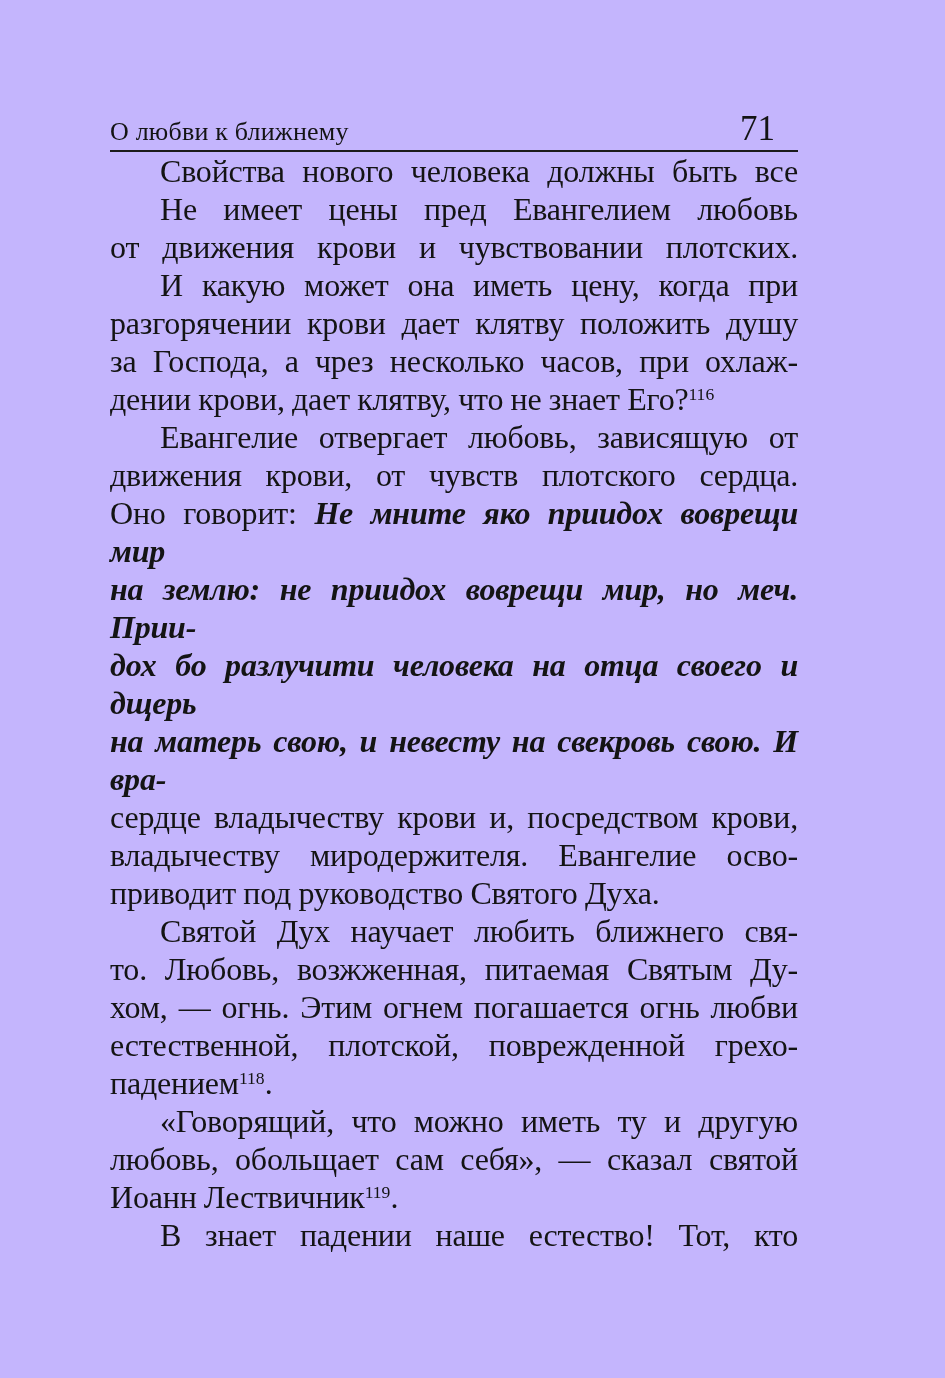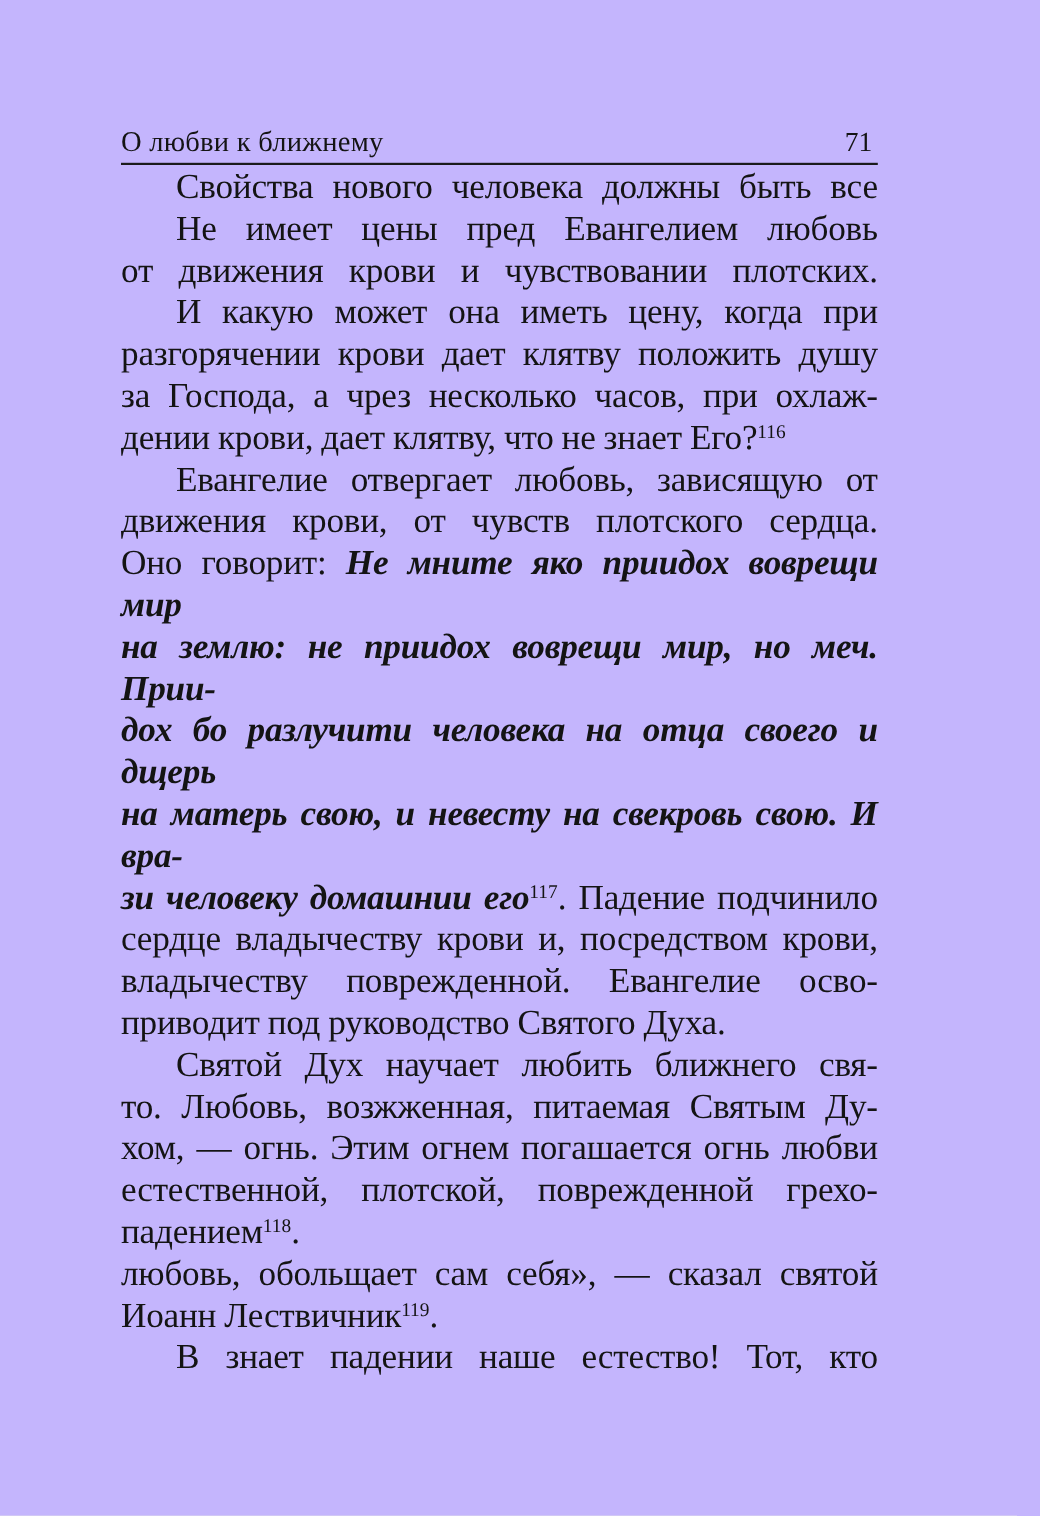--- a/index.html
+++ b/index.html
@@ -13,21 +13,21 @@
     margin:0 auto;
   }
   .content{position:absolute;left:110px;top:115px;width:688px;}
   .page-header{
     display:flex;justify-content:space-between;align-items:baseline;
     border-bottom:2px solid #1b1b1b;
     padding-bottom:4px;
     line-height:28px;
   }
   .running-title{font-size:26px;letter-spacing:.2px;}
-  .page-number{font-size:25px;margin-right:5px;}
+  .page-number{font-size:35px;margin-right:23px;}
   .page-body{}
   .line{
     font-size:32px;
     line-height:38px;
     letter-spacing:-.2px;
     word-spacing:-.5px;
     text-align:justify;
     text-align-last:justify;
     -moz-text-align-last:justify;
   }
@@ -60,27 +60,27 @@
         <div class="line indent"><span>И какую может она иметь цену, когда при</span></div>
         <div class="line"><span>разгорячении крови дает клятву положить душу</span></div>
         <div class="line"><span>за Господа, а чрез несколько часов, при охлаж-</span></div>
         <div class="line left"><span>дении крови, дает клятву, что не знает Его?</span><sup class="fn">116</sup></div>
         <div class="line indent"><span>Евангелие отвергает любовь, зависящую от</span></div>
         <div class="line"><span>движения крови, от чувств плотского сердца.</span></div>
         <div class="line"><span>Оно говорит: </span><span class="it">Не мните яко приидох воврещи мир</span></div>
         <div class="line"><span class="it">на землю: не приидох воврещи мир, но меч. Прии-</span></div>
         <div class="line"><span class="it">дох бо разлучити человека на отца своего и дщерь</span></div>
         <div class="line"><span class="it">на матерь свою, и невесту на свекровь свою. И вра-</span></div>
-        <div class="line"><span class="it">зи человеку домашнии его</span><sup class="fn">117</sup><span>. Падение подчинило</span></div>
         <div class="line"><span>сердце владычеству крови и, посредством крови,</span></div>
-        <div class="line"><span>владычеству поврежденной. Евангелие осво-</span></div>
+        <div class="line"><span>владычеству миродержителя. Евангелие осво-</span></div>
         <div class="line left"><span>приводит под руководство Святого Духа.</span></div>
         <div class="line indent"><span>Святой Дух научает любить ближнего свя-</span></div>
         <div class="line"><span>то. Любовь, возжженная, питаемая Святым Ду-</span></div>
         <div class="line"><span>хом, — огнь. Этим огнем погашается огнь любви</span></div>
         <div class="line"><span>естественной, плотской, поврежденной грехо-</span></div>
         <div class="line left"><span>падением</span><sup class="fn">118</sup><span>.</span></div>
+        <div class="line indent"><span>«Говорящий, что можно иметь ту и другую</span></div>
         <div class="line"><span>любовь, обольщает сам себя», — сказал святой</span></div>
         <div class="line left"><span>Иоанн Лествичник</span><sup class="fn">119</sup><span>.</span></div>
         <div class="line indent"><span>В знает падении наше естество! Тот, кто</span></div>
       </div>
   </div>
 </div>
 
 </body></html>

